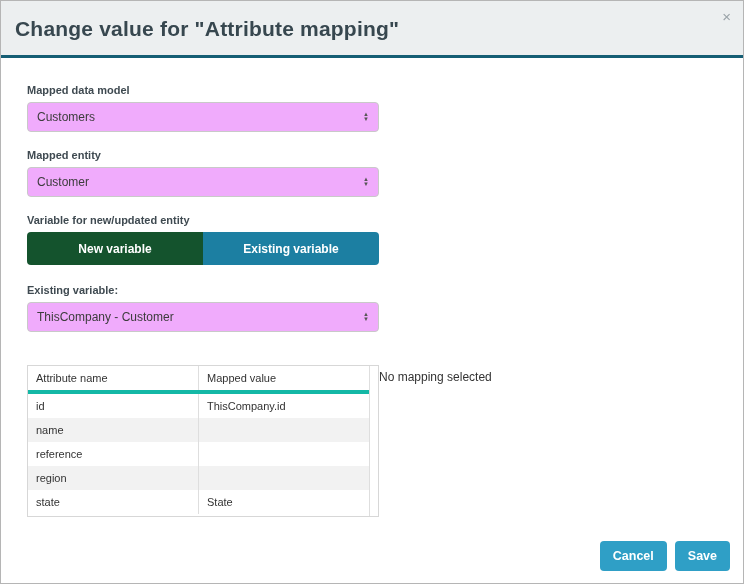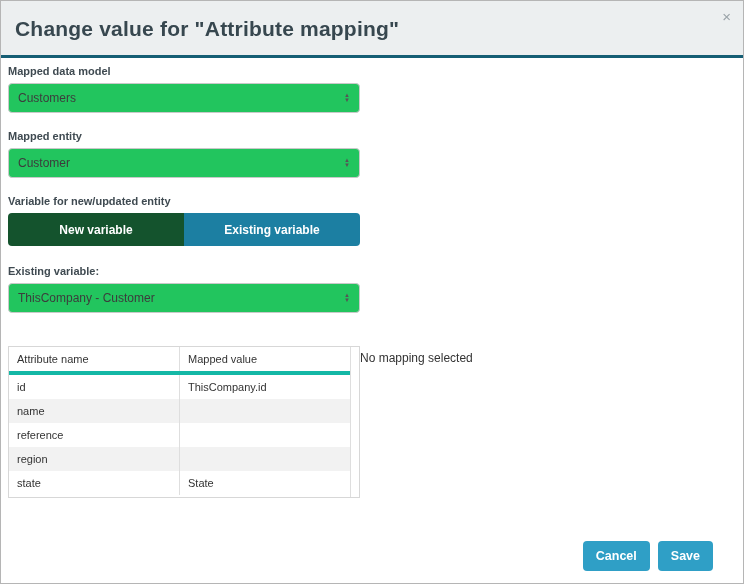--- a/index.html
+++ b/index.html
@@ -29,36 +29,36 @@
   .close-btn {
     position: absolute;
     top: 8px;
     right: 12px;
     font-size: 15px;
     color: #9aa3a8;
     cursor: pointer;
     line-height: 1;
   }
 
-  .modal-body { padding: 7px; }
+  .modal-body { padding: 26px; }
 
   .form-label {
     display: block;
     font-size: 11px;
     font-weight: bold;
     color: #3f4a51;
     margin-bottom: 6px;
   }
 
   .select {
     width: 352px;
     height: 30px;
     border: 1px solid #c9c9c9;
     border-radius: 4px;
-    background: #22c55e;
+    background: #f0abfc;
     display: flex;
     align-items: center;
     justify-content: space-between;
     padding: 0 9px;
     font-size: 12px;
     color: #3c3c3c;
     margin-bottom: 17px;
     cursor: pointer;
   }
   .stepper {
@@ -135,21 +135,21 @@
   }
 
   .no-mapping {
     margin-top: 5px;
     font-size: 12px;
     color: #333;
   }
 
   .modal-footer {
     position: absolute;
-    right: 30px;
+    right: 13px;
     bottom: 12px;
     display: flex;
     gap: 8px;
   }
   .footer-btn {
     border: none;
     border-radius: 4px;
     background: #2f9fc6;
     color: #ffffff;
     font-size: 12.5px;

